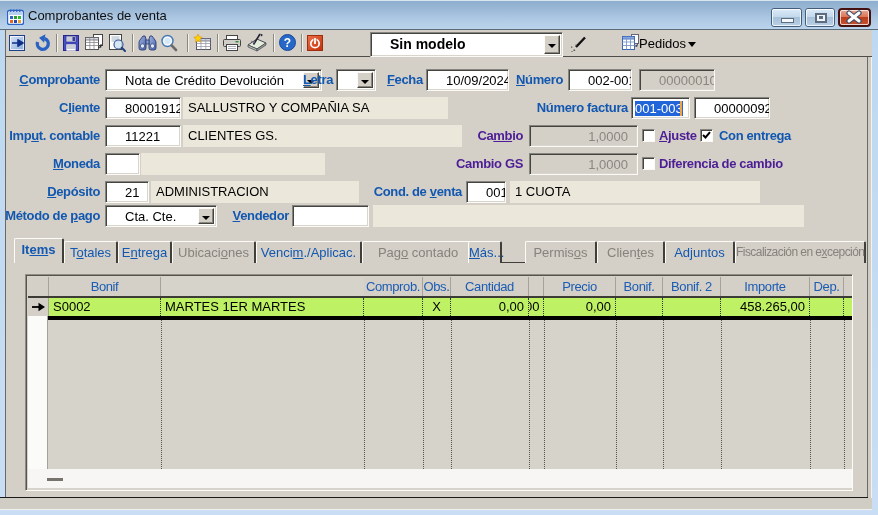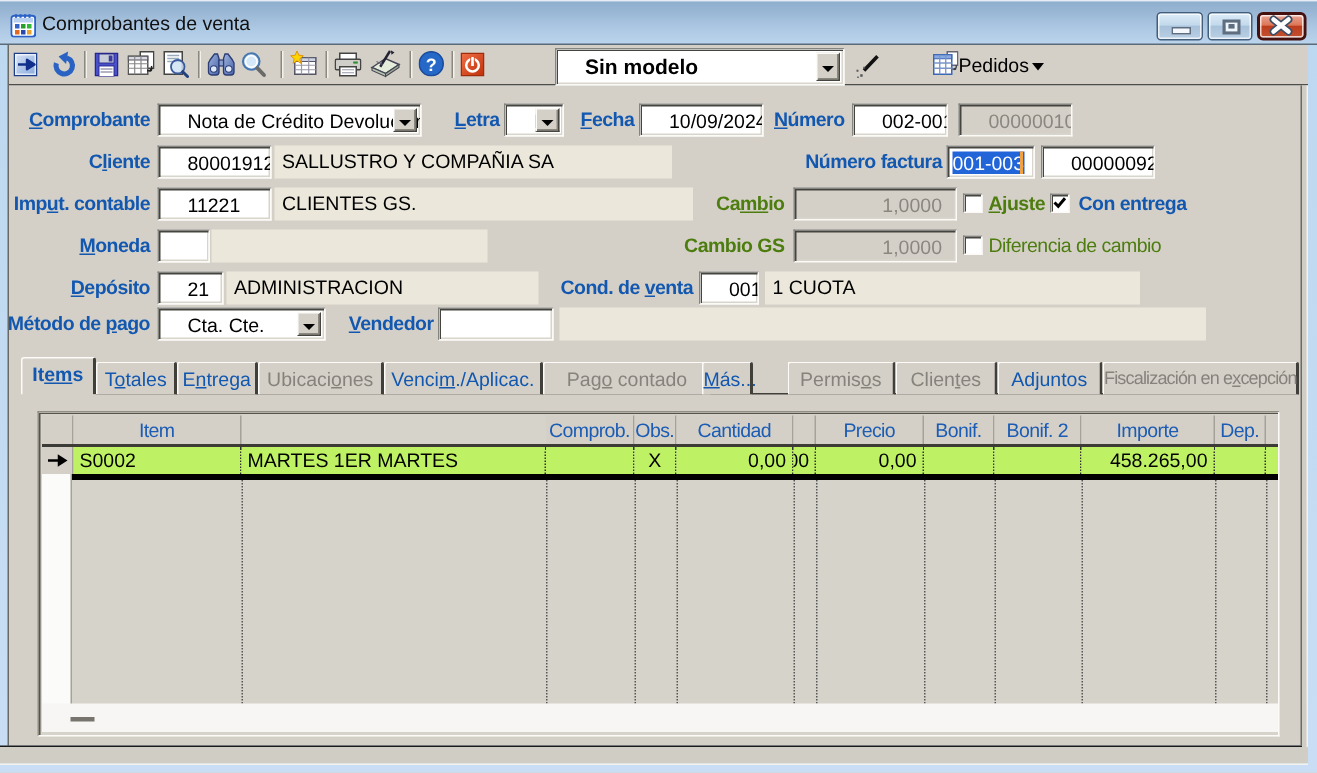--- a/index.html
+++ b/index.html
@@ -27,21 +27,21 @@
 #client{position:absolute;left:6px;top:57px;width:866px;height:440px;background:#d4d0c8}
 #leftline{position:absolute;left:5px;top:30px;width:1px;height:467px;background:#6a6963}
 #rightline{position:absolute;left:867px;top:57px;width:1px;height:440px;background:#6a6963;z-index:5}
 #botline{position:absolute;left:0px;top:497px;width:872px;height:1px;background:#1a1a1a}
 #botgray{position:absolute;left:0px;top:498px;width:872px;height:11px;background:#d0cdc5}
 #botwhite{position:absolute;left:0px;top:509px;width:872px;height:1px;background:#f4f2ee}
 #rgray{position:absolute;left:868px;top:57px;width:4px;height:441px;background:#d0cdc5}
 #rwhite{position:absolute;left:871px;top:57px;width:1px;height:441px;background:#f4f2ee}
 
 .lbl{position:absolute;height:22px;line-height:22px;font-size:13px;letter-spacing:-0.35px;font-weight:bold;color:#1257b0;white-space:nowrap}
-.dlbl{position:absolute;height:22px;line-height:22px;font-size:13px;letter-spacing:-0.35px;font-weight:bold;color:#4d7c0f;white-space:nowrap}
+.dlbl{position:absolute;height:22px;line-height:22px;font-size:13px;letter-spacing:-0.35px;font-weight:bold;color:#4c1d95;white-space:nowrap}
 .fld{position:absolute;height:22px;background:#fff;border:1px solid;border-color:#848480 #fbfaf6 #fbfaf6 #848480;box-shadow:inset 1px 1px 0 #45443e,inset -1px -1px 0 #d8d5cc;font-size:13px;color:#000;line-height:18px;padding:2px 5px 0 19px;white-space:nowrap;overflow:hidden}
 .dis{background:#d4d0c8;color:#8a8781}
 .flat{position:absolute;height:22px;background:#ebe8db;font-size:13px;color:#000;line-height:22px;padding:0 5px;white-space:nowrap;overflow:hidden}
 .cbtn{position:absolute;top:2px;right:2px;bottom:2px;width:16px;background:#d4d0c8;border:1px solid;border-color:#fcfbf8 #45443e #45443e #fcfbf8;box-shadow:inset -1px -1px 0 #8a877e}
 .tri{position:absolute;left:3px;top:7px;width:0;height:0;border:4px solid transparent;border-top:4px solid #000;border-bottom:none}
 .cb{position:absolute;width:13px;height:13px;background:#fff;border:1px solid;border-color:#848480 #fbfaf6 #fbfaf6 #848480;box-shadow:inset 1px 1px 0 #45443e}
 
 .tab{position:absolute;top:241px;height:22px;white-space:nowrap;background:#d4d0c8;border-left:1px solid #fcfbf8;border-top:1px solid #fcfbf8;border-right:2px solid #403f3a;border-radius:2px 2px 0 0;font-size:13px;line-height:21px;text-align:center;color:#1257b0}
 .tabd{color:#86837c}
 #tabline{position:absolute;left:64px;top:262px;width:802px;height:1px;background:#403f3a}
@@ -212,21 +212,21 @@
       <rect x="0.5" y="2.5" width="12" height="13" fill="#fff" stroke="#3c66b4"></rect>
       <path d="M0.5 2.5 h12 v2.6 h-12 z" fill="#88aae0" stroke="#3c66b4" stroke-width=".7"></path>
       <path d="M4.5 2.5 v13 M8.5 2.5 v13 M0.5 8 h12 M0.5 11.5 h12" stroke="#7a96c8" stroke-width=".9"></path>
       <path d="M13 12 q3 0.5 2.5 -2.5" stroke="#334" fill="none" stroke-width=".9"></path>
       <path d="M13.8 12.8 l1.8 -0.4 -1 -1.4 z" fill="#334"></path>
     </svg></div>
 <div class="abs" style="left:639px;top:35px;font-size:13px;line-height:17px;color:#000">Pedidos</div>
 <div class="abs" style="left:688px;top:42px;width:0;height:0;border:4px solid transparent;border-top:5px solid #000;border-bottom:none"></div>
 
 <div class="lbl" style="right:778px;top:69px"><u>C</u>omprobante</div>
-<div class="fld" style="left:105px;top:69px;width:176px">Nota de Crédito Devolución<span class="cbtn">
+<div class="fld" style="left:105px;top:69px;width:217px">Nota de Crédito Devolución<span class="cbtn">
       <span class="tri"></span>
     </span></div>
 <div class="lbl" style="left:303px;top:69px"><u>L</u>etra</div>
 <div class="fld" style="left:336px;top:69px;width:40px">B<span class="cbtn">
       <span class="tri"></span>
     </span></div>
 <div class="lbl" style="left:387px;top:69px"><u>F</u>echa</div>
 <div class="fld" style="left:426px;top:69px;width:83px;text-align:center">10/09/2024</div>
 <div class="lbl" style="left:516px;top:69px"><u>N</u>úmero</div>
 <div class="fld" style="left:568px;top:69px;width:64px;text-align:center">002-001</div>
@@ -255,21 +255,21 @@
     </svg>
   </span>
 <div class="lbl" style="left:719px;top:125px">Con entrega</div>
 
 <div class="lbl" style="right:778px;top:153px"><u>M</u>oneda</div>
 <div class="fld" style="left:105px;top:153px;width:35px"></div>
 <div class="flat" style="left:141px;top:153px;width:184px"></div>
 <div class="dlbl" style="right:355px;top:153px">Cambio GS</div>
 <div class="fld dis" style="left:529px;top:153px;width:109px;text-align:right;padding-right:9px">1,0000</div>
 <span class="cb" style="left:642px;top:157px"></span>
-<div class="dlbl" style="left:659px;top:153px;font-weight:normal">Diferencia de cambio</div>
+<div class="dlbl" style="left:659px;top:153px;font-weight:bold">Diferencia de cambio</div>
 
 <div class="lbl" style="right:778px;top:181px"><u>D</u>epósito</div>
 <div class="fld" style="left:105px;top:181px;width:44px;text-align:right;padding-right:9px">21</div>
 <div class="flat" style="left:151px;top:181px;width:208px">ADMINISTRACION</div>
 <div class="lbl" style="right:416px;top:181px">Cond. de <u>v</u>enta</div>
 <div class="fld" style="left:466px;top:181px;width:40px;text-align:center">001</div>
 <div class="flat" style="left:510px;top:181px;width:250px">1 CUOTA</div>
 
 <div class="lbl" style="right:778px;top:205px">Método de <u>p</u>ago</div>
 <div class="fld" style="left:105px;top:205px;width:112px">Cta. Cte.<span class="cbtn">
@@ -287,21 +287,21 @@
 <div class="tab tabd" style="left:362px;width:113px">Pa<u>go</u> contado</div>
 <div class="tab" style="left:468px;width:34px"><u>M</u>ás...</div>
 <div class="tab tabd" style="left:525px;width:72px">Permis<u>o</u>s</div>
 <div class="tab tabd" style="left:597px;width:68px">Clien<u>t</u>es</div>
 <div class="tab" style="left:665px;width:70px">Adjuntos</div>
 <div class="tab tabd" style="left:735px;width:131px;font-size:12px;letter-spacing:-0.55px">Fiscalización en e<u>x</u>cepción</div>
 <div class="tab" style="left:14px;width:50px;top:238px;height:25px;font-weight:bold">It<u>em</u>s</div>
 
 <div id="grid">
   <div class="gh" style="left:2px;width:21px"></div>
-  <div class="gh" style="left:23px;width:112px">Item</div>
+  <div class="gh" style="left:23px;width:112px">Bonif</div>
   <div class="gh" style="left:338px;width:59px">Comprob.</div>
   <div class="gh" style="left:397px;width:28px">Obs.</div>
   <div class="gh" style="left:425px;width:78px">Cantidad</div>
   <div class="gh" style="left:503px;width:15px"></div>
   <div class="gh" style="left:518px;width:72px">Precio</div>
   <div class="gh" style="left:590px;width:47px">Bonif.</div>
   <div class="gh" style="left:637px;width:58px">Bonif. 2</div>
   <div class="gh" style="left:695px;width:89px">Importe</div>
   <div class="gh" style="left:784px;width:34px">Dep.</div>
   <div class="gh" style="left:818px;width:8px;border-right:none"></div>

